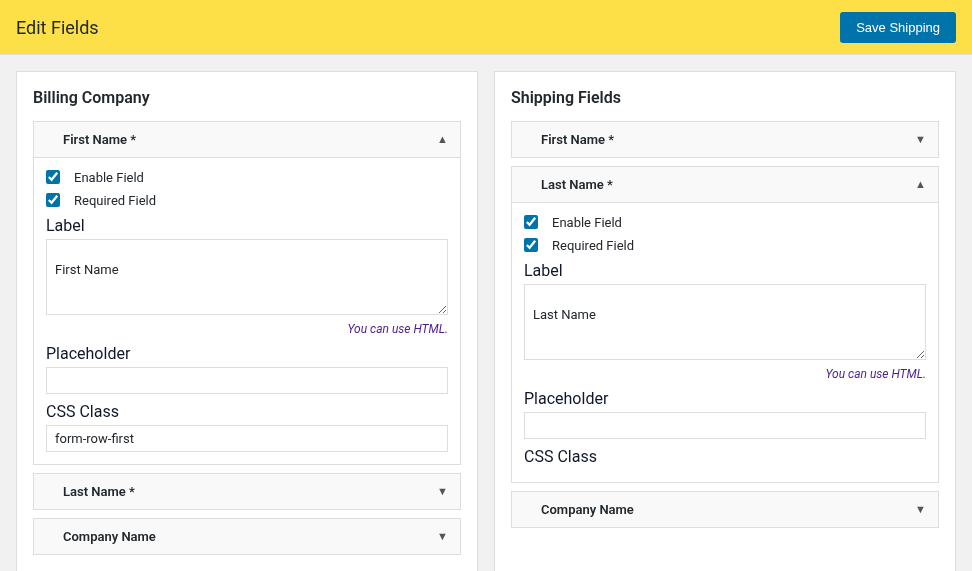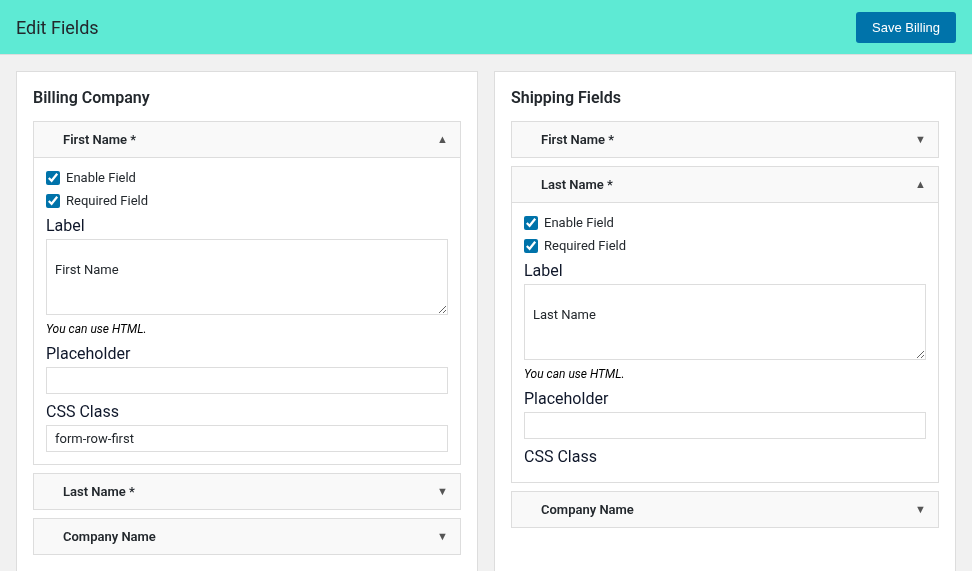--- a/index.html
+++ b/index.html
@@ -9,21 +9,21 @@
       background: #f1f1f1;
       color: #333;
     }
     .page-wrapper {
       width: 972px;
       min-height: 571px;
       background: #f1f1f1;
     }
     
     .header-bar {
-      background: #5eead4;
+      background: #fde047;
       border-bottom: 1px solid #ddd;
       padding: 8px 16px;
       display: flex;
       align-items: center;
       justify-content: space-between;
       height: 55px;
     }
     .header-title {
       font-size: 18px;
       font-weight: 400;
@@ -84,22 +84,22 @@
     }
 
     
     .field-body {
       padding: 12px;
       border-top: 1px solid #ddd;
       background: #fff;
     }
     .checkbox-row {
       display: flex;
-      align-items: flex-end;
-      gap: 6px;
+      align-items: flex-start;
+      gap: 14px;
       margin-bottom: 8px;
     }
     .checkbox-row input[type="checkbox"] {
       accent-color: #0073aa;
       width: 14px;
       height: 14px;
     }
     .checkbox-label {
       font-size: 13px;
       color: #23282d;
@@ -115,42 +115,43 @@
       border: 1px solid #ddd;
       padding: 22px 8px;
       font-size: 13px;
       resize: vertical;
       min-height: 50px;
       color: #23282d;
       font-family: inherit;
     }
     .html-hint {
       font-size: 12px;
-      color: #000000;
+      color: #4c1d95;
       font-style: italic;
       margin-top: 4px;
       margin-bottom: 6px;
+      text-align: right;
     }
     .field-input {
       width: 100%;
       border: 1px solid #ddd;
       padding: 5px 8px;
       font-size: 13px;
       color: #23282d;
       font-family: inherit;
     }
   </style>
 </head>
 <body>
 
 <div class="page-wrapper">
 
   <div class="header-bar">
     <span class="header-title">Edit Fields</span>
-    <button class="save-button">Save Billing</button>
+    <button class="save-button">Save Shipping</button>
   </div>
 
   <div class="main-content">
 
     <div class="column">
       <div class="column-title">Billing Company</div>
 
       <div class="field-item">
         <div class="field-header">
           <span class="field-header-label">First Name *</span>

